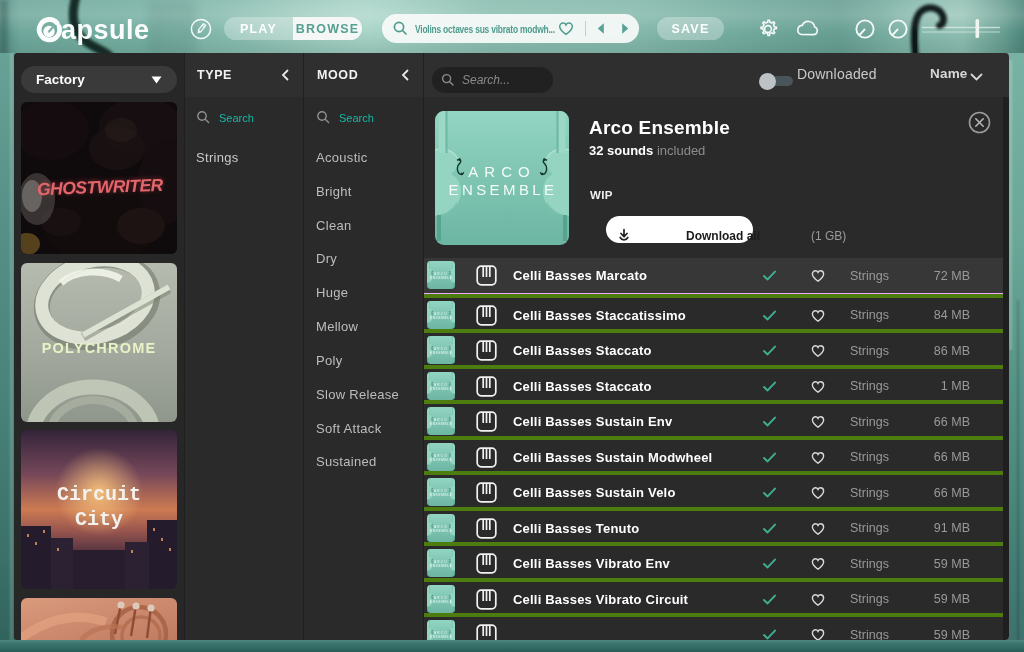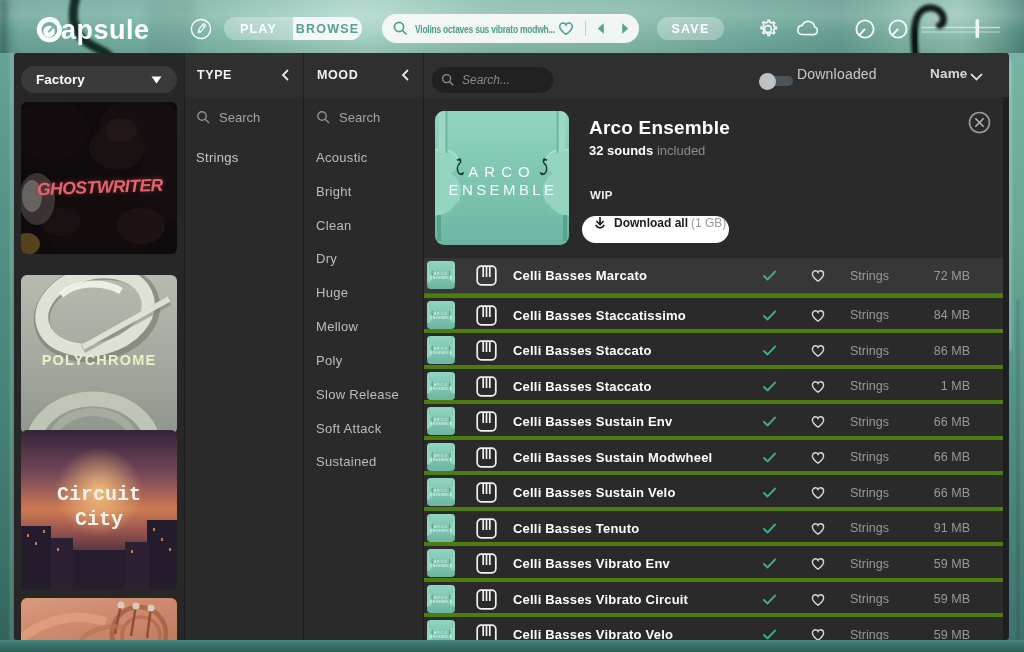--- a/index.html
+++ b/index.html
@@ -22,30 +22,30 @@
   #panel{left:14px;top:53px;width:995px;height:587px;border-radius:4px;background:#2a2a2a;overflow:hidden;}
   
   #sidebar{left:0;top:0;width:170px;height:587px;background:#272727;}
   #factory{left:7px;top:13px;width:156px;height:27px;border-radius:14px;background:#3a3a3a;color:#fdfdfd;
      display:flex;align-items:center;font-size:13.5px;font-weight:bold;}
   .thumb{position:absolute;left:7px;width:156px;border-radius:6px;overflow:hidden;}
   #coltype{left:170px;top:0;width:119px;height:587px;border-left:1px solid #1f1f1f;}
   #colmood{left:289px;top:0;width:120px;height:587px;border-left:1px solid #1f1f1f;}
   .colhead{position:absolute;left:0;top:0;width:100%;height:44px;background:#2f2f2f;color:#f2f2f2;
      display:flex;align-items:center;font-size:12.5px;font-weight:bold;letter-spacing:0.6px;}
-  .srch{position:absolute;color:#a3a3a3;font-size:13px;display:flex;align-items:center;}
+  .srch{position:absolute;color:#14b8a6;font-size:11px;display:flex;align-items:center;}
   .item{position:absolute;color:#bdbdbd;font-size:13px;letter-spacing:0.3px;}
-  #main{left:409px;top:0;width:585px;height:587px;background:#be185d;border-left:1px solid #1f1f1f;}
+  #main{left:409px;top:0;width:585px;height:587px;background:#f0abfc;border-left:1px solid #1f1f1f;}
   #mainhead{position:absolute;left:0;top:0;width:585px;height:44px;background:#2f2f2f;}
   #msearch{position:absolute;left:8px;top:14px;width:121px;height:26px;border-radius:13px;background:#212121;
      display:flex;align-items:center;color:#8a8a8a;font-size:12px;font-style:italic;}
   #detail{position:absolute;left:0;top:44px;width:585px;height:161px;background:#2a2a2a;}
   #art{position:absolute;left:11px;top:14px;width:134px;height:134px;border-radius:9px;overflow:hidden;}
-  #dl{position:absolute;left:158px;top:119px;width:147px;height:27px;border-radius:14px;background:#fff;
-     display:flex;align-items:flex-start;}
+  #dl{position:absolute;left:182px;top:119px;width:147px;height:27px;border-radius:14px;background:#fff;
+     display:flex;align-items:flex-end;gap:48px;}
   #rows{position:absolute;left:0;top:205px;width:585px;height:382px;}
   .row{position:absolute;left:0;width:579px;height:35px;border-top:4px solid #4d7c0f;background:#2a2a2a;}
   .row.hl{background:#373737;border-top:none;}
   .rthumb{position:absolute;left:3px;top:3px;width:28px;height:28px;border-radius:4px;overflow:hidden;}
   .rname{position:absolute;left:89px;top:0;height:35px;display:flex;align-items:center;color:#fff;
       font-size:13px;font-weight:bold;letter-spacing:0.2px;}
   .rkb{position:absolute;left:52px;top:7px;}
   .rstr{position:absolute;left:426px;top:0;height:35px;display:flex;align-items:center;color:#999;font-size:12.5px;}
   .rmb{position:absolute;right:33px;top:0;height:35px;display:flex;align-items:center;color:#999;font-size:12.5px;}
   .rchk{position:absolute;left:338px;top:10px;}
@@ -166,21 +166,21 @@
           <rect width="156" height="152" fill="#0e090b" opacity="0.38"></rect>
           <ellipse cx="16" cy="97" rx="18" ry="26" fill="#4e4a47" opacity="0.65"></ellipse>
           <ellipse cx="11" cy="94" rx="10" ry="16" fill="#7c7873" opacity="0.7"></ellipse>
           <ellipse cx="6" cy="142" rx="13" ry="11" fill="#6d5420" opacity="0.75"></ellipse>
           <ellipse cx="120" cy="124" rx="24" ry="18" fill="#1e1413" opacity="0.9"></ellipse>
           <text x="79" y="91" text-anchor="middle" font-family="Liberation Sans" font-style="italic" font-weight="bold" font-size="17.5" fill="#b33c44" letter-spacing="-0.5" transform="rotate(-2 78 88)" opacity="0.55" style="filter:blur(2px)">GHOSTWRITER</text>
           <text x="79" y="91" text-anchor="middle" font-family="Liberation Sans" font-style="italic" font-weight="bold" font-size="17.5" fill="#e4666c" letter-spacing="-0.5" transform="rotate(-2 78 88)">GHOSTWRITER</text>
         </svg>
       </div>
 
-      <div class="thumb" style="top:222px;height:159px;">
+      <div class="thumb" style="top:210px;height:159px;">
         <svg width="156" height="159" viewBox="0 0 156 159">
           <defs>
             <linearGradient id="pgrad" x1="0" y1="0" x2="0" y2="1">
               <stop offset="0" stop-color="#b6bbb0"></stop>
                 <stop offset="0.55" stop-color="#a3a99e"></stop>
                 <stop offset="1" stop-color="#8f968c"></stop>
             </linearGradient>
           </defs>
           <rect width="156" height="159" fill="url(#pgrad)"></rect>
           <ellipse cx="76" cy="38" rx="56" ry="40" fill="none" stroke="#6d7366" opacity="0.55" stroke-width="16" transform="rotate(-14 76 38)"></ellipse>
@@ -551,21 +551,20 @@
             <div class="rmb">59 MB</div>
           </div>
           <div class="row" style="top:355px">
             <div class="rthumb"><svg width="28" height="28" viewBox="0 0 134 134">
                 <use href="#arco" width="134" height="134"></use>
               </svg></div>
             <div class="rkb"><svg width="21" height="21" viewBox="0 0 21 21">
                 <rect x="1.2" y="1.2" width="18.6" height="18.6" rx="4" fill="none" stroke="#f2f2f2" stroke-width="1.7"></rect>
                 <path d="M7.2,2 V12 M10.5,2 V12 M13.8,2 V12" stroke="#f2f2f2" stroke-width="1.7"></path>
               </svg></div>
-            <div class="rname">Celli Basses Vibrato Velo</div>
             <div class="rchk"><svg width="15" height="15" viewBox="0 0 15 15">
                 <path d="M2,8 L5.6,11.4 L13,3.6" fill="none" stroke="#3fae90" stroke-width="2" stroke-linecap="round" stroke-linejoin="round"></path>
               </svg></div>
             <div class="rht"><svg width="16" height="15" viewBox="0 0 16 15">
                 <path d="M8,13.2 C5.2,11.2 2.4,9 2.4,6 C2.4,4.2 3.8,2.8 5.5,2.8 C6.6,2.8 7.5,3.4 8,4.4 C8.5,3.4 9.4,2.8 10.5,2.8 C12.2,2.8 13.6,4.2 13.6,6 C13.6,9 10.8,11.2 8,13.2 Z" fill="none" stroke="#d8d8d8" stroke-width="1.4"></path>
               </svg></div>
             <div class="rstr">Strings</div>
             <div class="rmb">59 MB</div>
           </div>
         </div>

